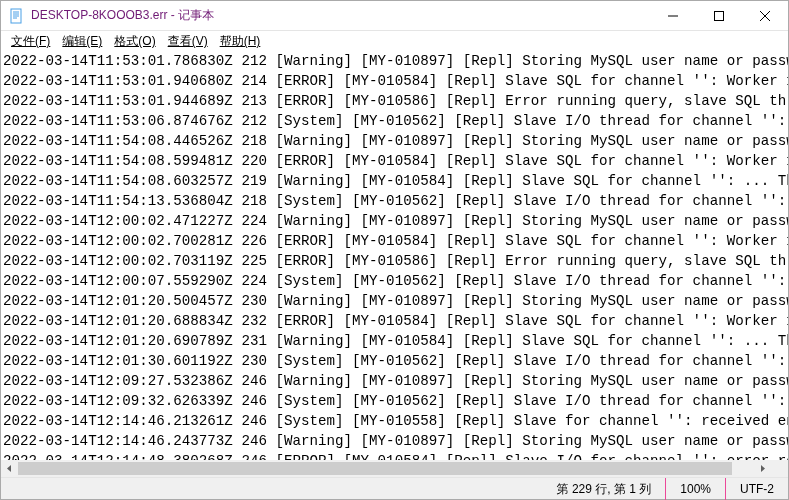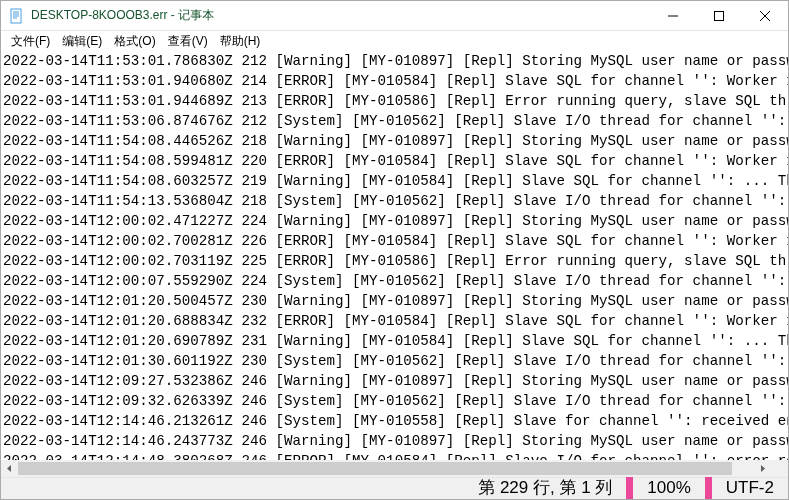--- a/index.html
+++ b/index.html
@@ -1,34 +1,34 @@
 <!DOCTYPE html>
 <html><head>
 <meta charset="utf-8">
 <style>
   * { margin: 0; padding: 0; box-sizing: border-box; }
   html, body { width: 789px; height: 500px; overflow: hidden; font-family: "Microsoft YaHei", "Segoe UI", sans-serif; background: #fff; }
   .window { width: 789px; height: 500px; display: flex; flex-direction: column; border: 1px solid #aaa; background: #fff; }
   .titlebar { height: 30px; display: flex; align-items: center; background: #fff; border-bottom: 1px solid #e5e5e5; }
   .titlebar .icon { width: 16px; height: 16px; margin: 0 6px 0 8px; display:inline-flex; align-items:center; justify-content:center; }
-  .titlebar .title { font-size: 12px; color: #14532d; flex: 0 0 auto; }
+  .titlebar .title { font-size: 12px; color: #701a75; flex: 0 0 auto; }
   .titlebar .spacer { flex: 1; }
   .winbtn { width: 46px; height: 30px; display: flex; align-items: center; justify-content: center; font-size: 10px; color: #000; }
   .menubar { height: 20px; display: flex; align-items: center; padding: 0 4px; font-size: 12px; color: #000; background:#fff; }
-  .menuitem { padding: 0 6px; height: 20px; line-height: 20px; }
+  .menuitem { padding: 0 6px; height: 20px; line-height: 20px; text-decoration: underline; }
   .content-wrap { flex: 1; position: relative; overflow: hidden; }
   .content { position:absolute; top:0; left:0; right:0; bottom:17px; overflow: hidden; white-space: nowrap; font-family: Consolas, "Courier New", monospace; font-size: 14.2px; line-height: 20px; color: #000; padding: 0 2px; }
   .line { white-space: pre; }
   .hscrollbar { position:absolute; left:0; right:17px; bottom:0; height:17px; background:#f0f0f0; display:flex; align-items:center; }
   .hsbtn { width:17px; height:17px; background:#f0f0f0; display:flex; align-items:center; justify-content:center; font-size:9px; color:#606060; }
   .htrack { flex:1; height:17px; background:#f0f0f0; position:relative; }
   .hthumb { position:absolute; left:0; top:2px; height:13px; width:97%; background:#cdcdcd; }
   .vscorner { position:absolute; right:0; bottom:0; width:17px; height:17px; background:#f0f0f0; }
-  .statusbar { height: 22px; border-top: 1px solid #e5e5e5; background: #f0f0f0; display: flex; align-items: flex-end; font-size: 17px; color:#000; }
-  .statusbar .seg { padding: 0 14px; border-left:7px solid #ec4899; height:22px; line-height:22px; }
+  .statusbar { height: 22px; border-top: 1px solid #e5e5e5; background: #f0f0f0; display: flex; align-items: flex-start; font-size: 12px; color:#000; }
+  .statusbar .seg { padding: 0 14px; border-left:1px solid #ec4899; height:22px; line-height:22px; }
   .statusbar .grow { flex:1; }
   .statusbar .seg.first { border-left:none; }
 </style>
 </head>
 <body>
 
 <div class="window">
 
   <div class="titlebar">
     <span class="icon">

